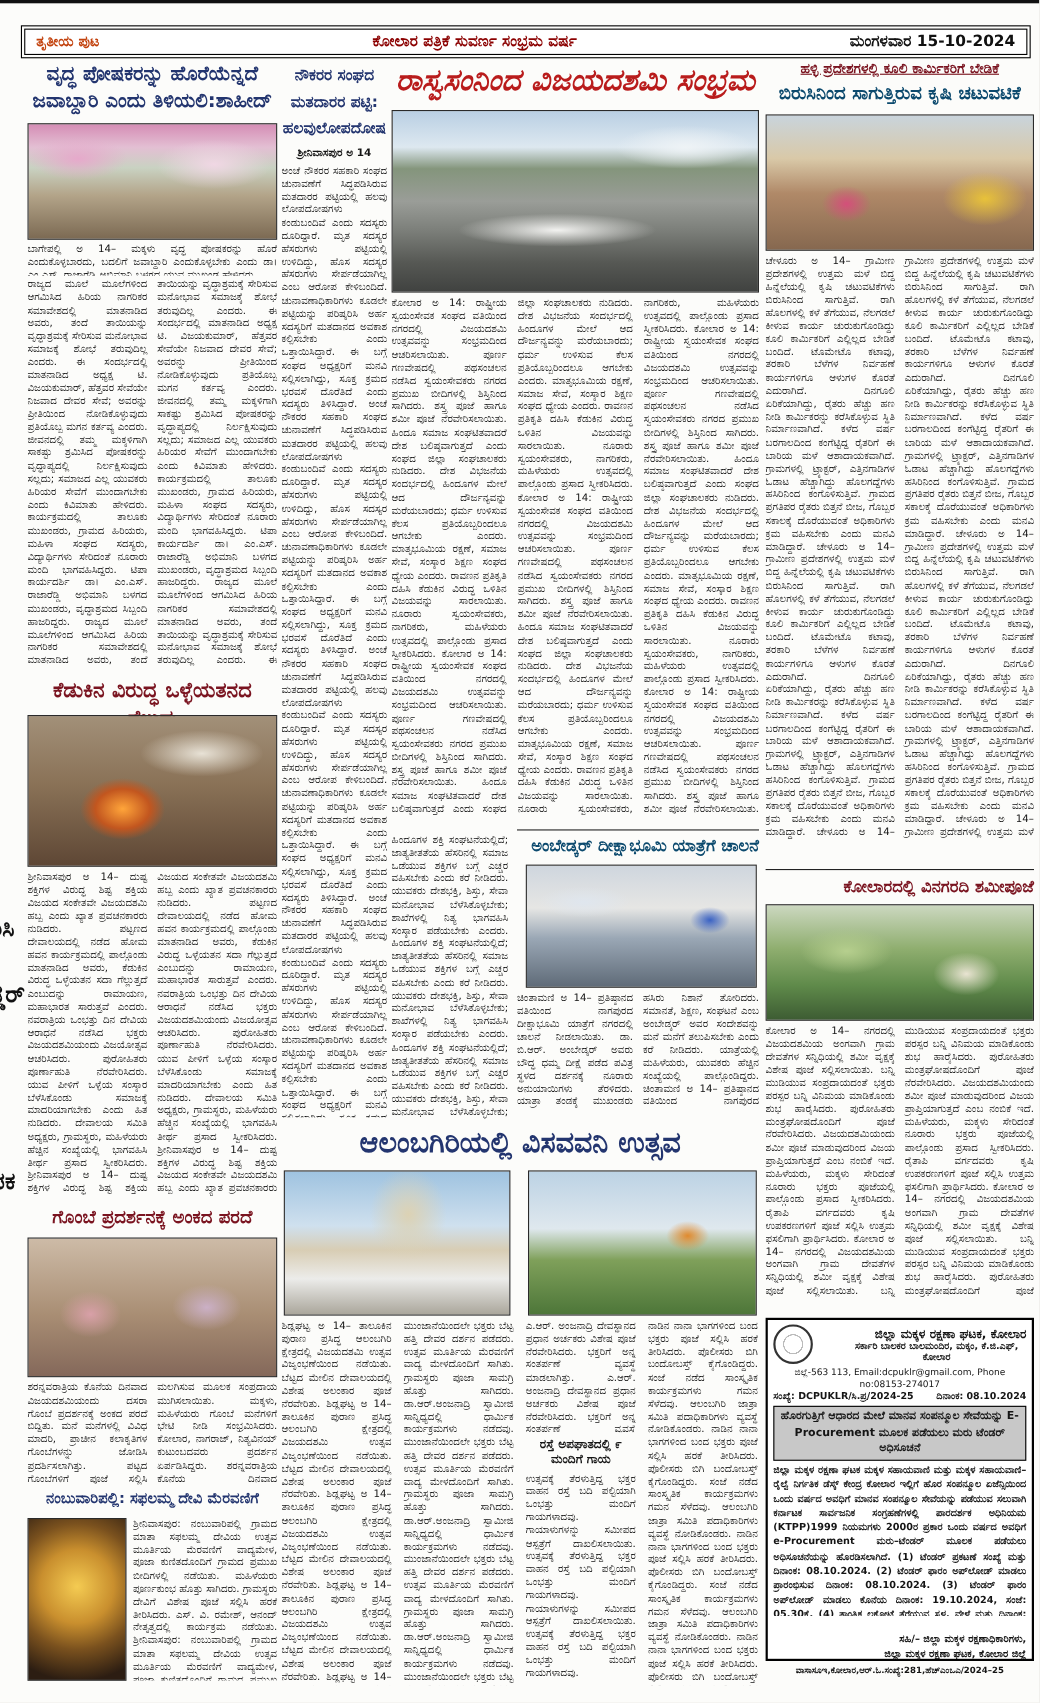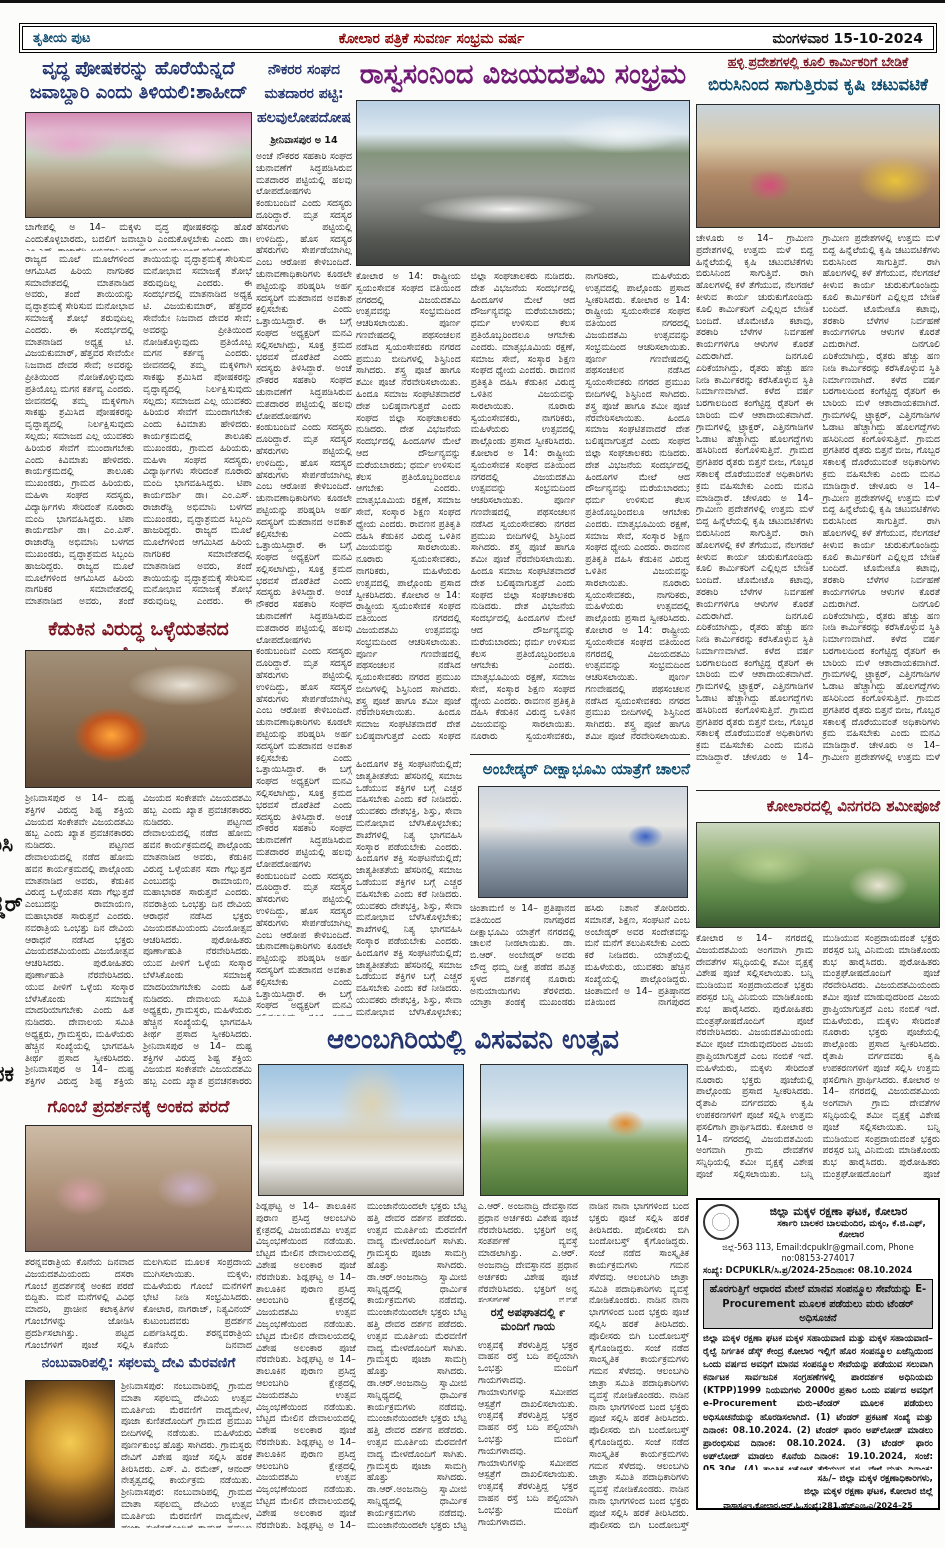--- a/index.html
+++ b/index.html
@@ -3,29 +3,29 @@
 <meta charset="utf-8">
 <style>
   html,body{margin:0;padding:0;background:#e9e7e2;}
   #page{position:relative;width:945px;height:1548px;background:#fcfcfa;overflow:hidden;
         font-family:"DejaVu Sans","Liberation Sans",sans-serif;color:#151515;}
   .abs{position:absolute;}
   .toprule{background:#111;}
   
   .masthead{border:1px solid #000;outline:1px solid #000;outline-offset:2px;background:#fff;
             display:flex;align-items:center;justify-content:space-between;padding:0 10px;box-sizing:border-box;}
-  .mh-left{font-size:13px;font-weight:bold;color:#0c4a6e;}
+  .mh-left{font-size:13px;font-weight:bold;color:#c2410c;}
   .mh-center{font-size:14px;font-weight:bold;color:#8b0000;}
   .mh-right{font-size:14px;font-weight:bold;color:#111;}
   
   .hl{font-weight:bold;text-align:center;line-height:1.32;}
   .hl-navy{color:#23356f;}
   .hl-maroon{color:#7a1420;}
   .hl-blue{color:#0c4a6e;}
-  .hl-pink{color:#701a75;}
+  .hl-pink{color:#b91c1c;font-style:italic;}
   .kicker{font-size:12.5px;font-weight:bold;color:#7a1420;text-align:center;text-decoration:underline;}
   .sep-top{border-top:1px solid #222;text-align:right;}
   .byline{font-weight:bold;text-align:center;}
   
   .bodytxt{font-size:9.3px;line-height:1.27;text-align:justify;color:#141414;overflow:hidden;}
   .cols2{column-count:2;column-gap:9px;}
   .cols3{column-count:3;column-gap:10px;}
   .caption{font-size:9.3px;line-height:1.3;text-align:justify;color:#111;overflow:hidden;}
   
   .photo{border:1px solid #2a2a2a;box-sizing:border-box;}
@@ -54,28 +54,28 @@
         radial-gradient(ellipse 30px 22px at 30% 66%,#d44f7a 0%,transparent 75%),
         linear-gradient(180deg,#c9d4dc 0%,#d9c9a8 32%,#b08968 58%,#86684f 100%);}
   .ph-j{background:radial-gradient(ellipse 60px 30px at 30% 40%,#b6cf8e 0%,transparent 70%),
         radial-gradient(ellipse 40px 26px at 75% 60%,#e9e4d2 0%,transparent 75%),
         linear-gradient(180deg,#ccd8c0 0%,#8fae6f 38%,#5f8a4a 70%,#3d5c33 100%);}
   
   .notice{border:2px solid #000;box-sizing:border-box;background:#fff;padding:4px 5px;}
   .notice-head{display:flex;align-items:center;gap:5px;}
   .seal{width:32px;height:32px;border-radius:50%;border:2px solid #333;flex:0 0 auto;
         background:radial-gradient(circle at 50% 50%,#fff 0 35%,#bbb 36% 40%,#fff 41% 100%);}
-  .n1{font-size:11px;font-weight:bold;text-align:center;}
+  .n1{font-size:11px;font-weight:bold;text-align:right;}
   .n2{font-size:8.6px;font-weight:bold;text-align:center;margin-left:26px;}
   .n3{font-size:8.2px;text-align:center;margin-top:2px;}
-  .nref{display:flex;font-size:8.6px;font-weight:bold;margin-top:2px;}
+  .nref{display:flex;justify-content:space-between;font-size:8.6px;font-weight:bold;margin-top:2px;}
   .nband{background:#c8c8c8;border:1px solid #000;font-size:10px;font-weight:bold;text-align:center;
          line-height:1.45;padding:2px 3px;margin:3px 0;}
   .nbody{font-size:8.8px;font-weight:bold;line-height:1.5;text-align:justify;overflow:hidden;}
-  .nsign{font-size:9px;font-weight:bold;text-align:right;line-height:1.5;margin-top:2px;}
+  .nsign{font-size:9px;font-weight:bold;text-align:right;line-height:1.5;margin-top:16px;}
   .nfoot{font-size:7.8px;font-weight:bold;text-align:center;margin-top:2px;}
   .frag{font-size:21px;font-weight:bold;color:#111;}
 </style>
 </head>
 <body>
 
 <div id="page">
 
   <div class="abs toprule" style="left:0;top:0;width:945px;height:3px;"></div>
 

